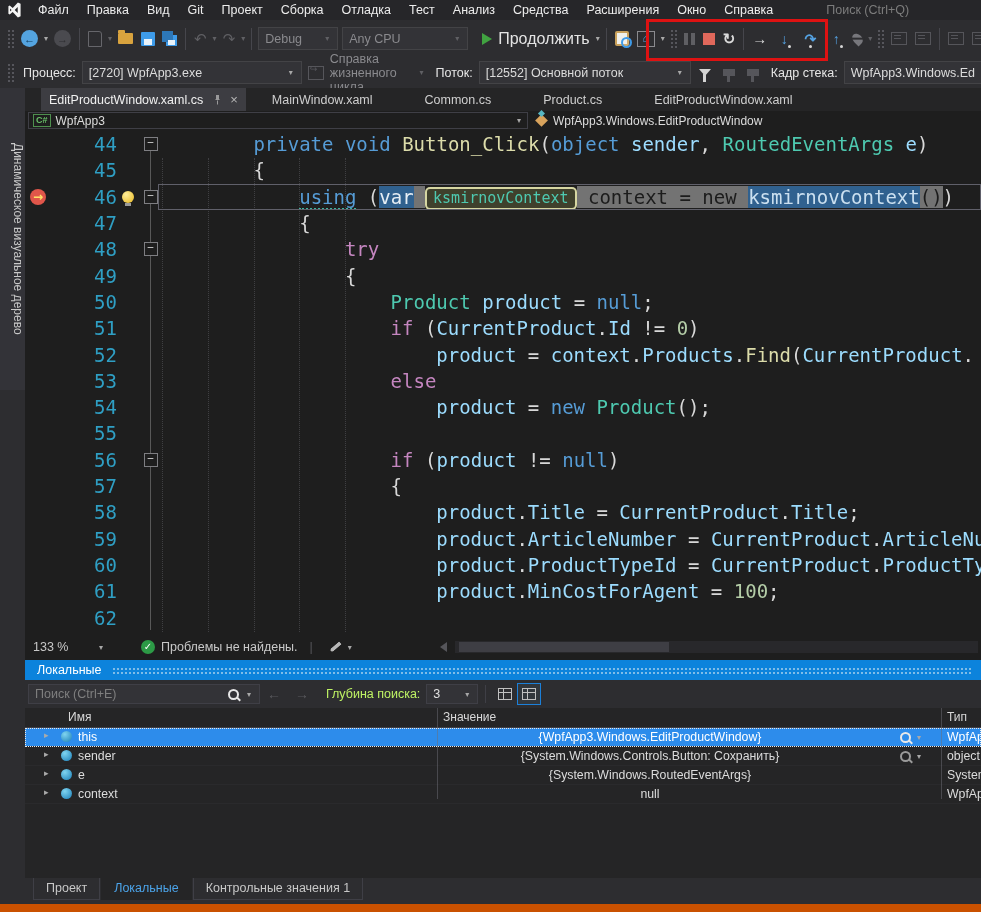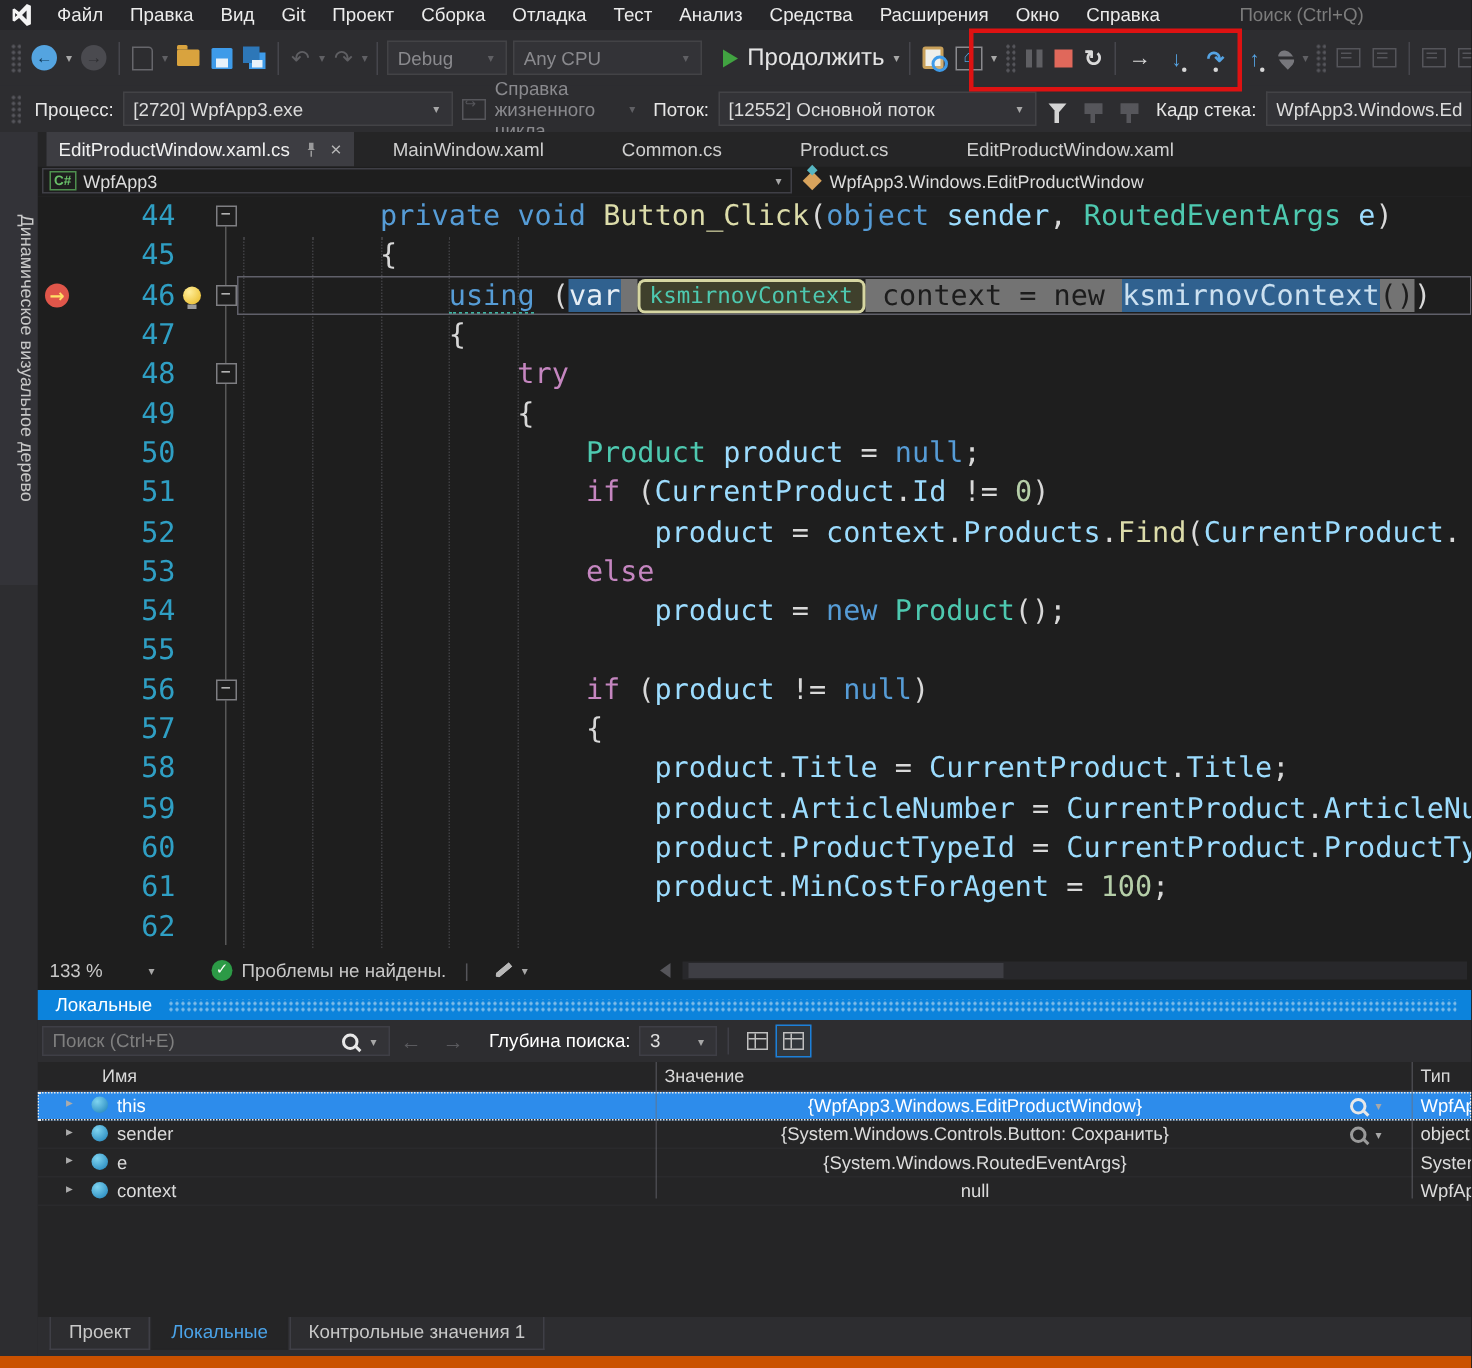--- a/index.html
+++ b/index.html
@@ -59,21 +59,21 @@
   .evico{width:14px;height:12px;border:1px solid #56565B;position:relative;}
   .evico::after{content:'↪';position:absolute;left:1px;top:-3px;font-size:9px;color:#56565B;}
   .funnel{width:0;height:0;border-left:6px solid transparent;border-right:6px solid transparent;border-top:7px solid #D4D4D4;position:relative;margin:0 6px;}
   .funnel::after{content:'';position:absolute;left:-1.5px;top:-2px;width:3px;height:8px;background:inherit;background:#D4D4D4;}
   .funnel.dim,.funnel.dim::after{border-top-color:#56565B;background:#56565B;}
 
   
   .rail{left:0;top:88px;width:25px;bottom:8px;background:#2D2D30;z-index:5;}
   .vtab{position:absolute;left:0;top:0;width:25px;height:302px;background:#333338;display:flex;justify-content:center;
         writing-mode:vertical-rl;font-size:12px;color:#C8C8C8;padding:10px 0;box-sizing:border-box;white-space:nowrap;}
-  .tabstrip{left:25px;top:88px;right:0;height:23px;background:#252526;display:flex;align-items:stretch;padding-left:6px;font-size:12.5px;}
+  .tabstrip{left:25px;top:88px;right:0;height:23px;background:#252526;display:flex;align-items:stretch;padding-left:16px;font-size:12.5px;}
   .dtab{display:flex;align-items:center;padding:0 26px;color:#CFCFCF;white-space:nowrap;}
   .dtab.active{background:#3D3D42;color:#F0F0F0;padding:0 8px;}
   .dtab .pin{margin-left:10px;opacity:.85;}
   .dtab .tclose{margin-left:8px;color:#B6B6B6;font-size:13px;}
   .breadcrumb{left:25px;top:111px;right:0;height:20px;background:#1E1E1E;font-size:12px;}
   .bc-left{position:absolute;left:3px;top:1px;width:500px;height:17px;border:1px solid #3F3F46;background:#1E1E1E;display:flex;align-items:center;padding:0 4px;box-sizing:border-box;}
   .bc-right{position:absolute;left:510px;top:1px;right:0;height:17px;display:flex;align-items:center;}
   .csicon{font-size:9px;font-weight:bold;color:#69C069;border:1px solid #4E8F4E;padding:0 2px;margin-right:5px;line-height:11px;}
   .clsicon{width:9px;height:9px;background:#D8A35C;transform:rotate(45deg);margin:0 7px 0 2px;position:relative;}
   .clsicon::after{content:'';position:absolute;left:-3px;top:-3px;width:5px;height:5px;background:#56B6C2;}
@@ -117,21 +117,21 @@
   .locals{left:25px;top:660px;right:0;bottom:8px;background:#252526;font-size:12.5px;}
   .ltitle{height:20px;background:#0C83DC;color:#FFFFFF;display:flex;align-items:center;padding-left:12px;}
   .ltitle .dots{flex:1;height:9px;margin:0 10px;background-image:radial-gradient(#7FBCE8 1px,transparent 1.15px);background-size:4px 4px;background-position:0 1px;}
   .ltoolbar{height:28px;background:#2D2D30;display:flex;align-items:center;padding-left:3px;}
   .searchbox{width:232px;height:20px;background:#333337;border:1px solid #3F3F46;display:flex;align-items:center;color:#7F7F7F;padding:0 6px;box-sizing:border-box;}
   .searchbox .ph{flex:1;overflow:hidden;white-space:nowrap;}
   .mag{display:inline-block;width:7px;height:7px;border:2px solid currentColor;border-radius:50%;position:relative;flex:0 0 auto;}
   .mag::after{content:'';position:absolute;width:5px;height:2px;background:currentColor;transform:rotate(45deg);right:-4px;bottom:-2px;}
   .mag.light{color:#E8E8E8;}.mag.dim{color:#9A9A9A;}
   .navar{font-size:14px;color:#5A5A5E;padding:0 7px;}
-  .dlabel{color:#ffffff;margin:0 6px 0 10px;}
+  .dlabel{color:#bef264;margin:0 6px 0 10px;}
   .dcombo{width:52px;height:20px;background:#333337;border:1px solid #3F3F46;display:flex;align-items:center;padding:0 6px;box-sizing:border-box;color:#E0E0E0;}
   .dcombo .caret{margin-left:auto;}
   .lsep{width:1px;height:18px;background:#3F3F46;margin:0 7px;}
   .lbtn{width:24px;height:22px;display:flex;align-items:center;justify-content:center;}
   .lbtn.on{border:1px solid #1C80D9;background:#32373C;box-sizing:border-box;}
   .tblico{width:12px;height:10px;border:1px solid #C0C0C0;background-image:linear-gradient(#C0C0C0,#C0C0C0),linear-gradient(#C0C0C0,#C0C0C0);background-size:1px 100%,100% 1px;background-position:4px 0,0 3px;background-repeat:no-repeat;}
   .lheader{height:19px;border-bottom:1px solid #3F3F46;position:relative;color:#D8D8D8;font-size:12px;}
   .lheader span{position:absolute;top:2px;}
   .colline{position:absolute;top:48px;height:91px;width:1px;background:rgba(110,110,118,.5);z-index:3;}
   .lrows{position:relative;}

